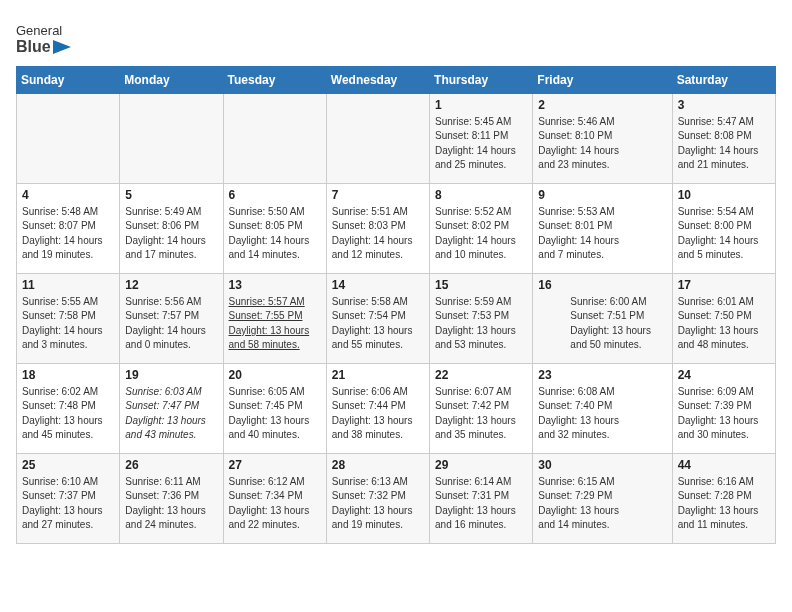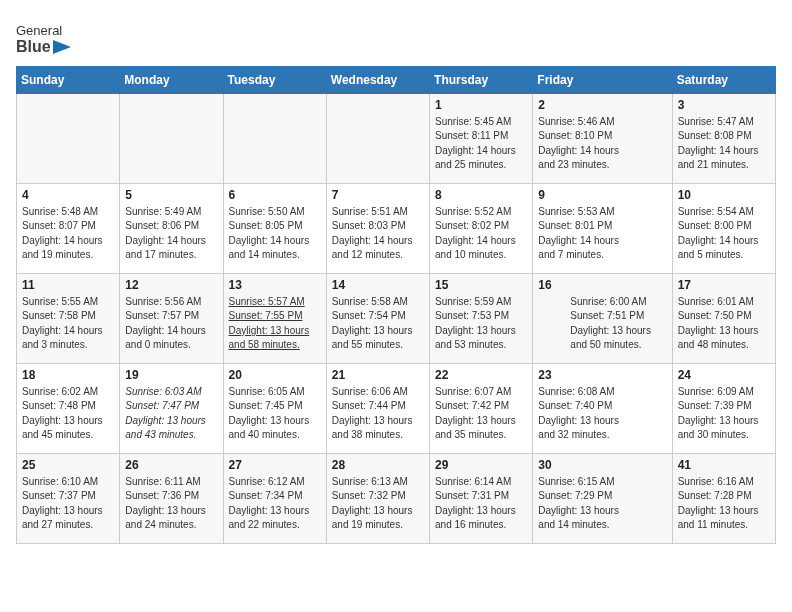--- a/index.html
+++ b/index.html
@@ -325,21 +325,21 @@
 and 16 minutes.</div>
         </td>
         <td>
           <div class="day-number">30</div>
           <div class="day-info" style="white-space: pre-line;">Sunrise: 6:15 AM
 Sunset: 7:29 PM
 Daylight: 13 hours
 and 14 minutes.</div>
         </td>
         <td>
-          <div class="day-number">41</div>
+          <div class="day-number">44</div>
           <div class="day-info" style="white-space: pre-line;">Sunrise: 6:16 AM
 Sunset: 7:28 PM
 Daylight: 13 hours
 and 11 minutes.</div>
         </td>
       </tr>
     </tbody>
 </table>
 
 </body></html>

